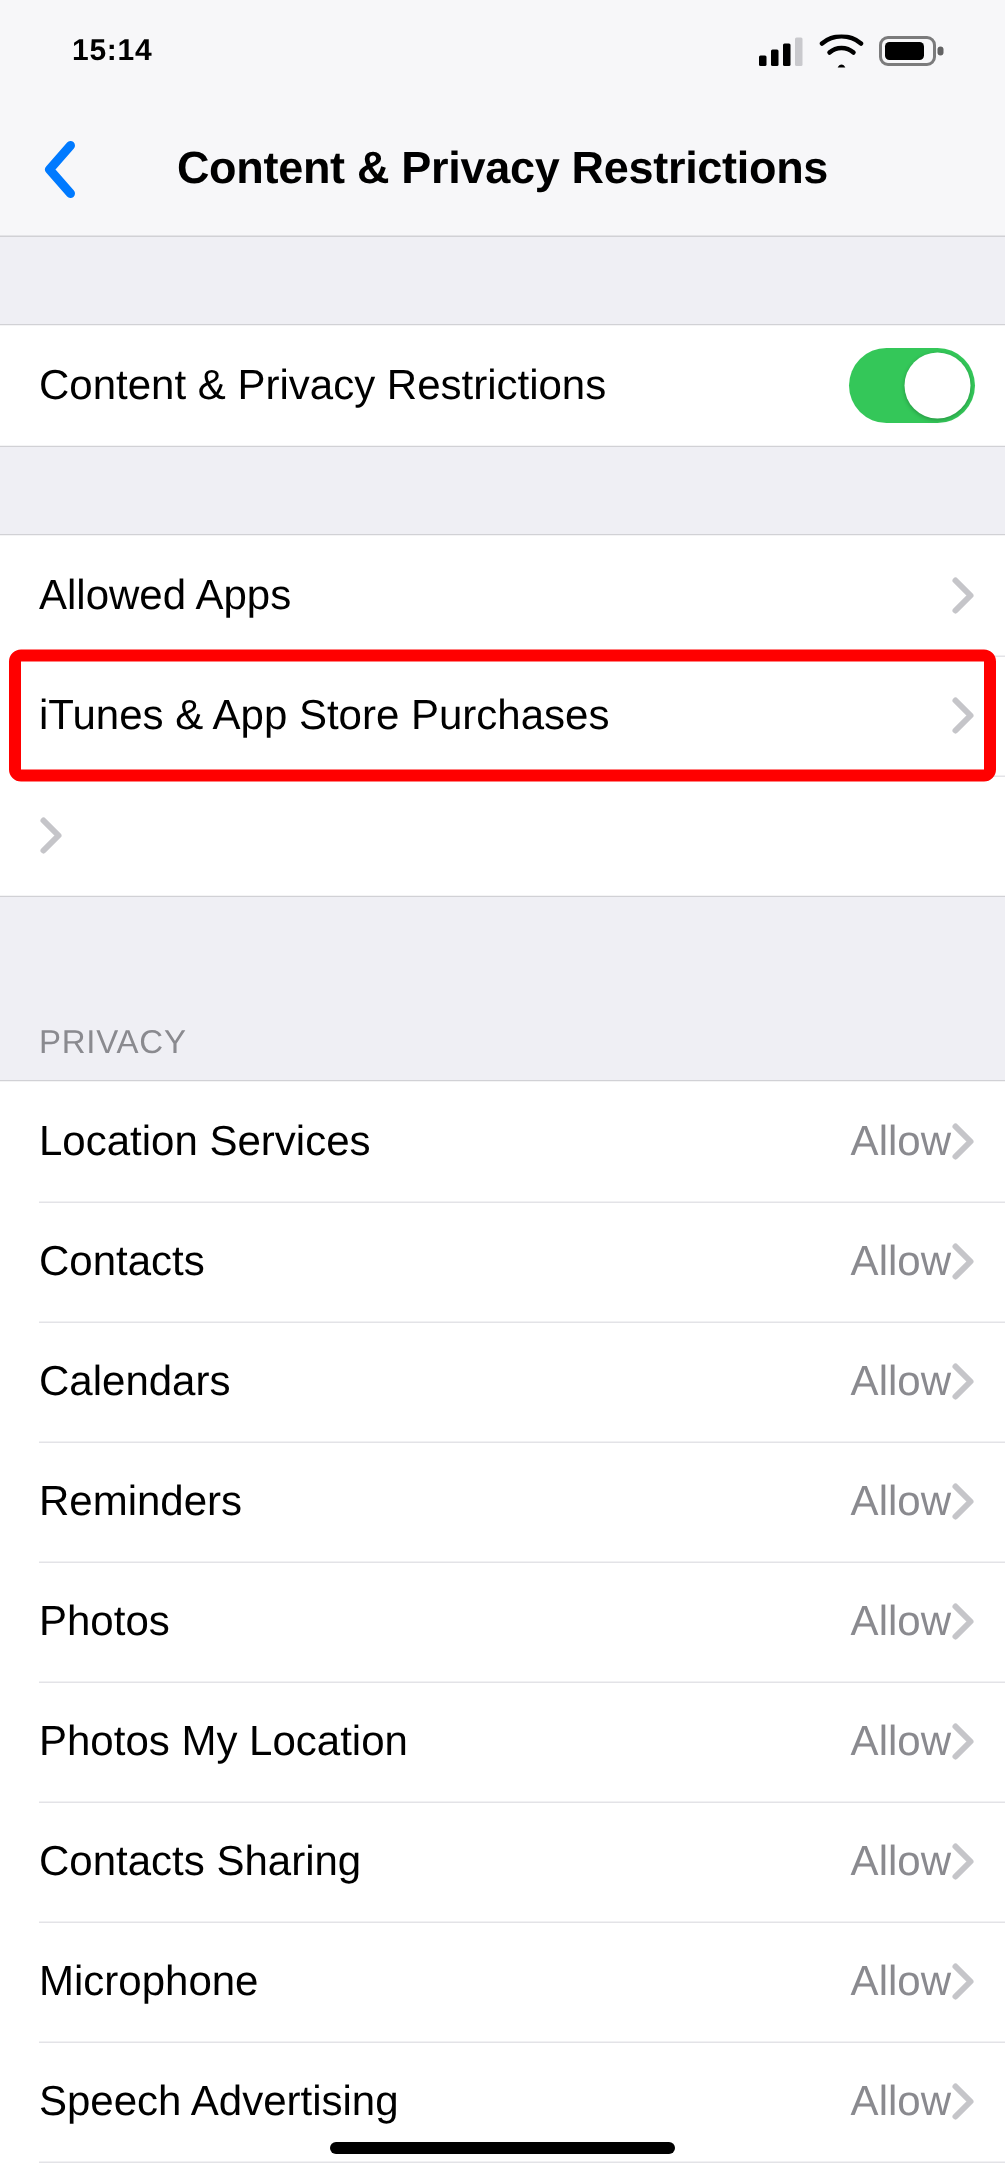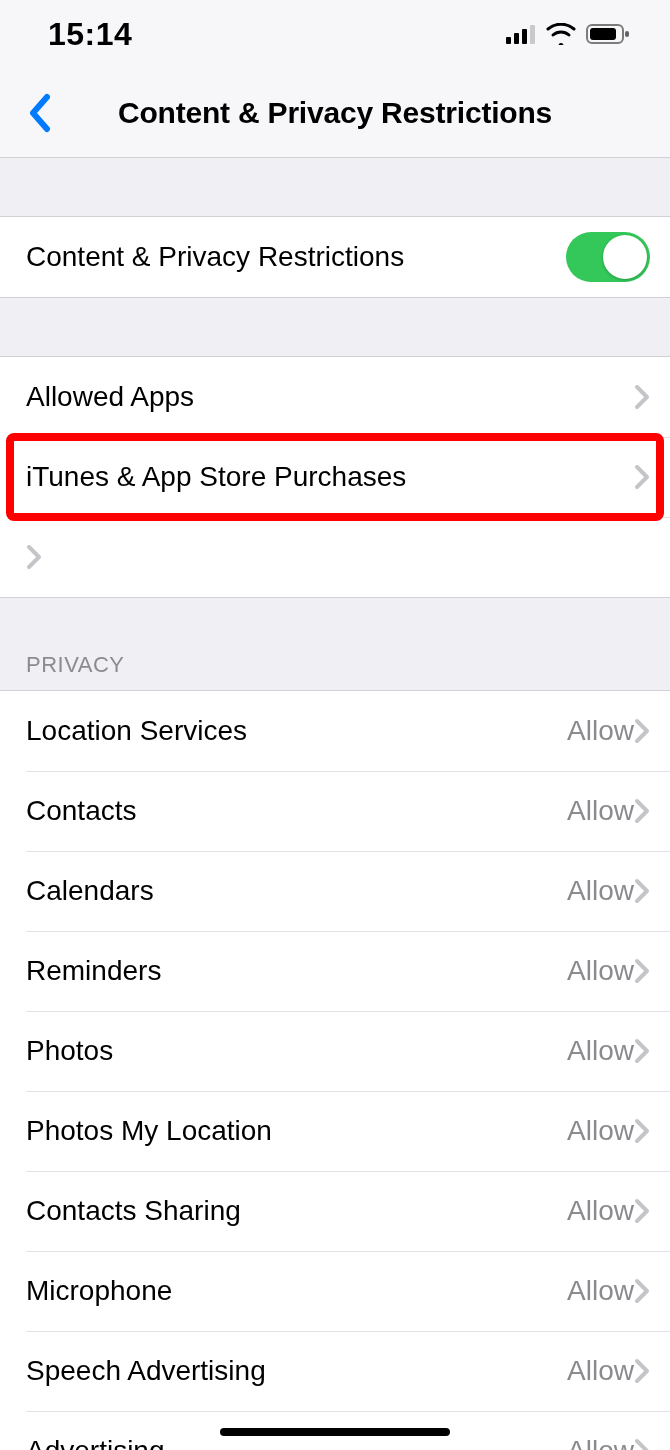--- a/index.html
+++ b/index.html
@@ -13,21 +13,21 @@
   }
   
   .status-bar {
     height: 68px;
     display: flex;
     align-items: center;
     justify-content: space-between;
     padding: 0 40px 0 48px;
     background: #f7f7f9;
   }
-  .status-time { font-size: 32px; font-weight: 600; letter-spacing: 0.5px; }
+  .status-time { font-size: 20px; font-weight: 600; letter-spacing: 0.5px; }
   .status-icons { display: flex; align-items: center; gap: 10px; }
   .status-icons svg { display: block; }
   
   .nav-header {
     height: 90px;
     background: #f7f7f9;
     border-bottom: 1px solid #d1d1d5;
     display: flex;
     align-items: center;
     position: relative;
@@ -44,21 +44,21 @@
     width: 100%;
     text-align: center;
     font-size: 30px;
     font-weight: 700;
     letter-spacing: -0.2px;
   }
   
   .spacer { height: 58px; background: #efeff4; }
   .section-header {
     background: #efeff4;
-    padding: 54px 26px 12px;
+    padding: 84px 26px 12px;
     font-size: 22px;
     color: #8a8a8f;
     letter-spacing: 0.5px;
   }
   .cell-group { background: #fff; border-top: 1px solid #d1d1d5; border-bottom: 1px solid #d1d1d5; }
   .cell {
     display: flex;
     align-items: center;
     min-height: 80px;
     padding: 0 20px 0 26px;

